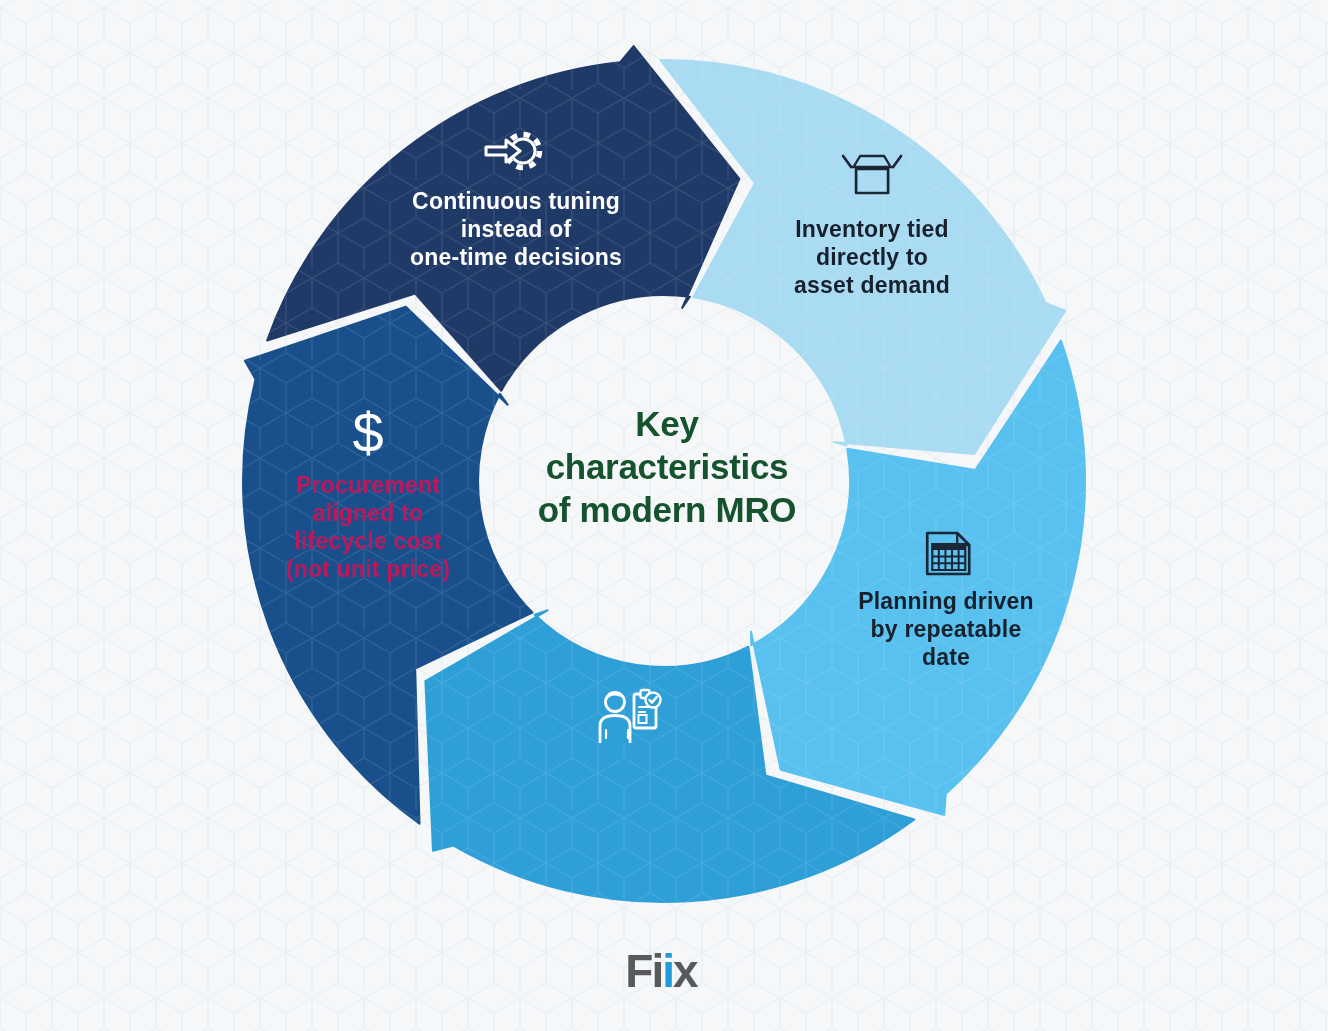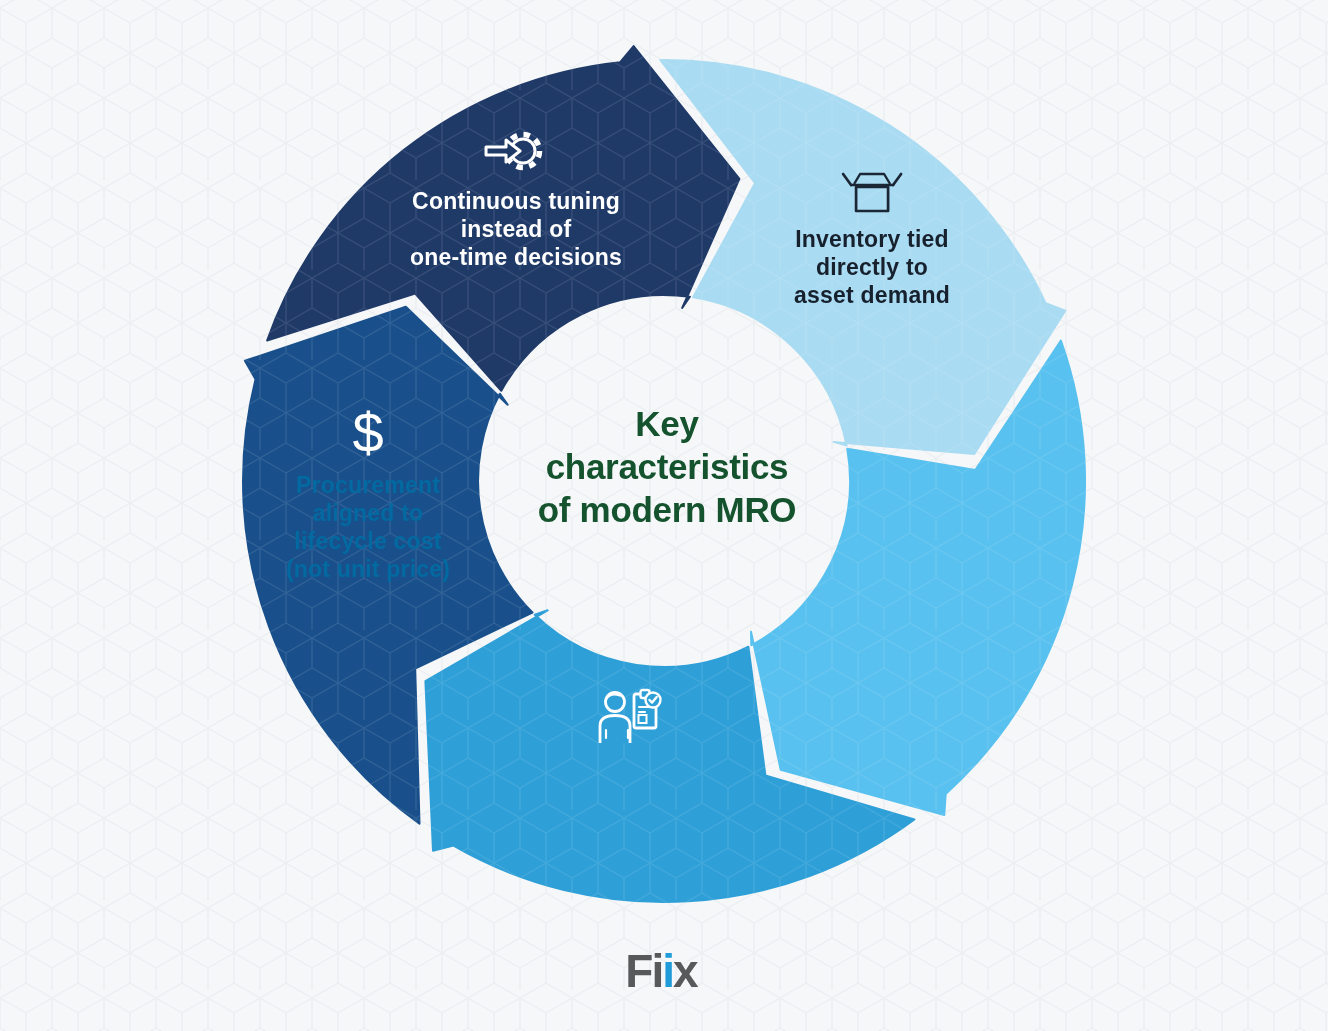--- a/index.html
+++ b/index.html
@@ -18,21 +18,21 @@
     text-align:center;
   }
   .label-text{
     white-space:pre-line;
     font-size:23px;line-height:28px;font-weight:700;
     letter-spacing:.2px;
     margin-top:9px;
   }
   .icon{display:block;line-height:0;}
   .seg0{left:516px;top:124px;}
-  .seg1{left:872px;top:168px;}
+  .seg1{left:872px;top:150px;gap:8px;}
   .seg2{left:946px;top:528px;}
   .seg3{left:627px;top:686px;}
   .seg4{left:368px;top:404px;}
   .dollar-glyph{
     font-size:56px;line-height:58px;font-weight:400;
     color:var(--iconcolor);
     font-family:"Liberation Sans", sans-serif;
   }
   .center-title{
     position:absolute;left:667px;top:466px;
@@ -99,41 +99,55 @@
         <path d="M11,17 H53" fill="none" style="stroke:var(--iconcolor)" stroke-width="2.7" stroke-linecap="round"></path>
         <path d="M11,17 L3,6 M53,17 L61,6" fill="none" style="stroke:var(--iconcolor)" stroke-width="2.7" stroke-linecap="round"></path>
         <path d="M14,16 L20,6 H44 L50,16" fill="none" style="stroke:var(--iconcolor)" stroke-width="2.4" stroke-linejoin="round"></path>
       </svg>
     </span>
     <div class="label-text" style="color: rgb(23, 33, 45);">Inventory tied
 directly to
 asset demand</div>
   </div>
 
+  <div class="label-block seg2" style="--segcolor: #58c1ef; --iconcolor: #1b2736;">
+    <span class="icon">
+      <svg width="58" height="50" viewBox="0 0 58 50">
+        <path d="M10,5 H40 L52,17 V46 H10 Z" fill="none" style="stroke:var(--iconcolor)" stroke-width="2.7" stroke-linejoin="round"></path>
+        <path d="M40,5 V17 H52" fill="none" style="stroke:var(--iconcolor)" stroke-width="2.3" stroke-linejoin="round"></path>
+        <rect x="15" y="16" width="33" height="6" style="fill:var(--iconcolor)"></rect>
+        <path d="M15,16 H48 V42 H15 Z" fill="none" style="stroke:var(--iconcolor)" stroke-width="2.2"></path>
+        <path d="M15,28.5 H48 M15,35.2 H48 M21.6,22 V42 M28.2,22 V42 M34.8,22 V42 M41.4,22 V42" fill="none" style="stroke:var(--iconcolor)" stroke-width="2"></path>
+      </svg>
+    </span>
+    <div class="label-text" style="color: rgb(23, 33, 45);">Planning driven
+by repeatable
+date</div>
+  </div>
 
   <div class="label-block seg3" style="--segcolor: #2e9fd7; --iconcolor: #ffffff;">
     <span class="icon">
       <svg width="70" height="58" viewBox="0 0 70 58">
         <rect x="42" y="8" width="22" height="34" rx="2" style="fill:var(--segcolor);stroke:var(--iconcolor)" stroke-width="2.8"></rect>
         <rect x="48.5" y="4" width="9" height="8" rx="2" style="fill:var(--segcolor);stroke:var(--iconcolor)" stroke-width="2.4"></rect>
         <path d="M47,21 H59 M47,26 H53" fill="none" style="stroke:var(--iconcolor)" stroke-width="2.2" stroke-linecap="round"></path>
         <rect x="46.5" y="29" width="8" height="8" fill="none" style="stroke:var(--iconcolor)" stroke-width="2"></rect>
         <circle cx="61" cy="14" r="7.5" style="fill:var(--segcolor);stroke:var(--iconcolor)" stroke-width="2.4"></circle>
         <path d="M57.5,14 l2.6,2.6 4.6,-5.6" fill="none" style="stroke:var(--iconcolor)" stroke-width="2.4" stroke-linecap="round" stroke-linejoin="round"></path>
         <circle cx="23" cy="16" r="9.5" style="fill:var(--segcolor);stroke:var(--iconcolor)" stroke-width="2.8"></circle>
         <path d="M14.5,12.5 Q19,6 28,9.5" fill="none" style="stroke:var(--iconcolor)" stroke-width="2.4" stroke-linecap="round"></path>
         <path d="M8,57 V40 q0,-10.5 15,-10.5 q15,0 15,10.5 V57" style="fill:var(--segcolor);stroke:var(--iconcolor)" stroke-width="2.8" stroke-linejoin="round"></path>
         <path d="M14,44 v8 M36,44 v8" fill="none" style="stroke:var(--iconcolor)" stroke-width="2.2" stroke-linecap="round"></path>
       </svg>
     </span>
   </div>
 
   <div class="label-block seg4" style="--segcolor: #19508b; --iconcolor: #ffffff;">
     <span class="icon dollar-glyph">$</span>
-    <div class="label-text" style="color: #0369a1;">Procurement
+    <div class="label-text" style="color: #be185d;">Procurement
 aligned to
 lifecycle cost
 (not unit price)</div>
   </div>
 
   <div class="center-title" style="color: #14532d;">Key
 characteristics
 of modern MRO</div>
 
   <div class="logo" id="fiix-logo">

